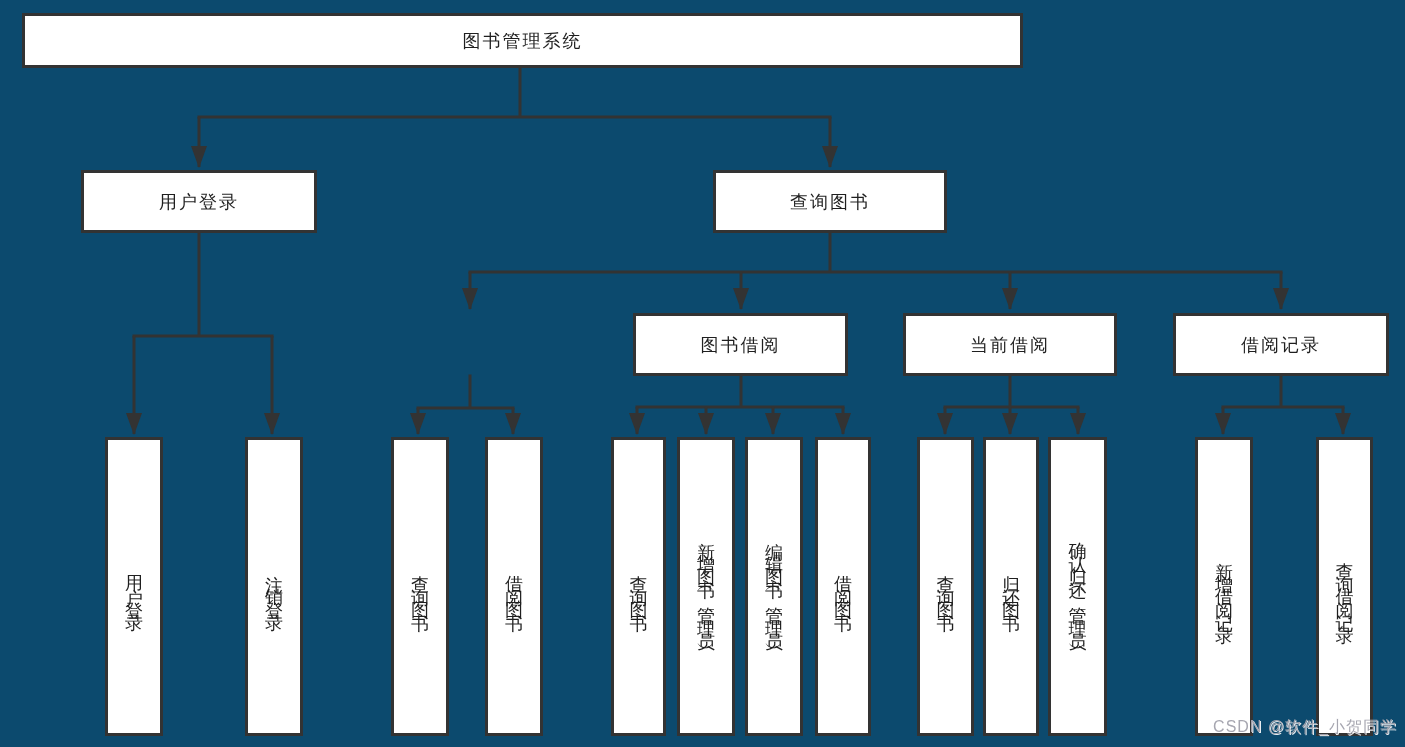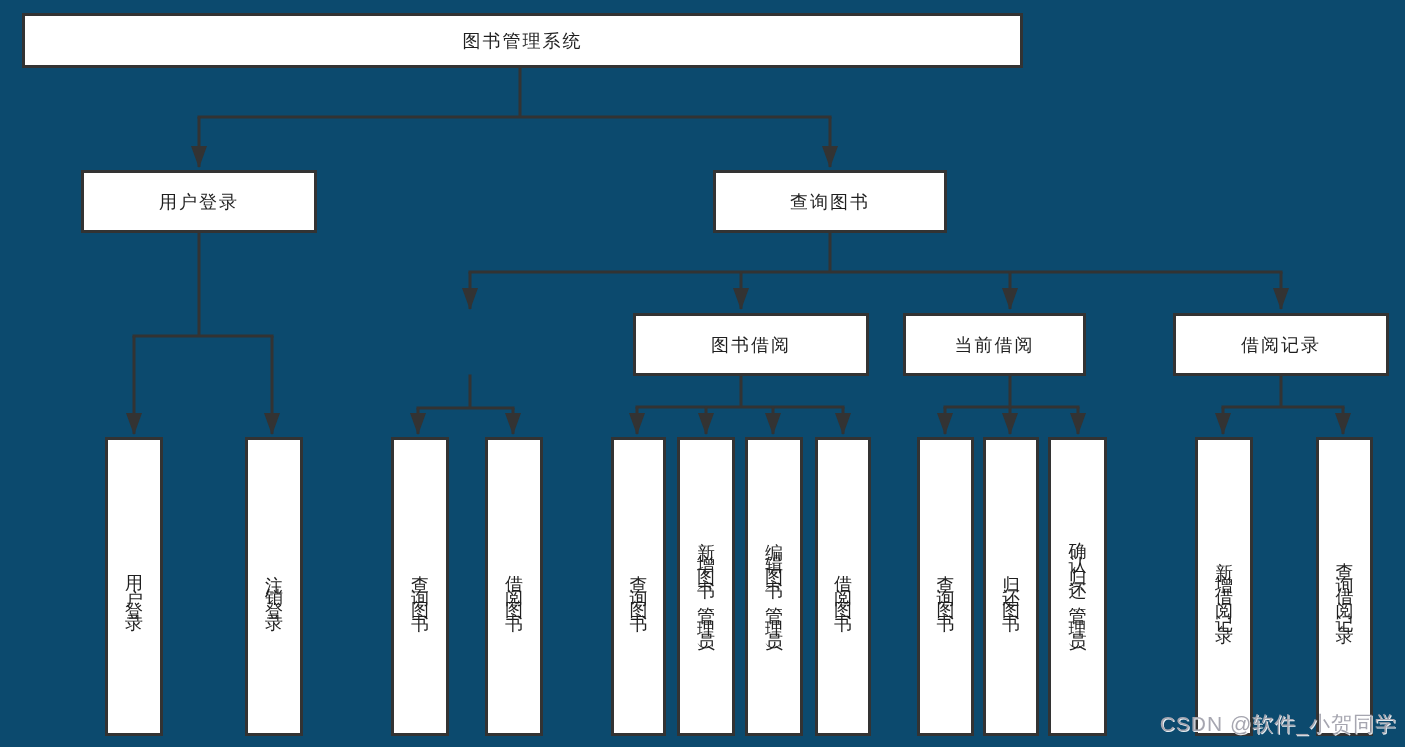--- a/index.html
+++ b/index.html
@@ -52,21 +52,21 @@
     font-size:18px;
     writing-mode:vertical-rl;
     text-orientation:mixed;
     letter-spacing:13px;
     line-height:1;
   }
   .watermark{
     position:absolute;
     right:8px;
     bottom:9px;
-    font-size:21px;
+    font-size:16px;
     letter-spacing:1px;
     color:var(--watermark);
     text-shadow:1px 1px 0 rgba(255,255,255,0.9);
     z-index:3;
     white-space:nowrap;
   }
 </style>
 </head>
 <body>
 
@@ -114,22 +114,22 @@
     <line class="drop" x1="1078" y1="407" x2="1078" y2="434" marker-end="url(#arw)"></line>
     <line class="drop" x1="1223" y1="407" x2="1223" y2="434" marker-end="url(#arw)"></line>
     <line class="drop" x1="1343" y1="407" x2="1343" y2="434" marker-end="url(#arw)"></line>
   </svg>
 
   <div class="box h-box" style="left:22px;top:13px;width:1001px;height:55px">图书管理系统</div>
 
   <div class="box h-box" style="left:81px;top:170px;width:236px;height:63px">用户登录</div>
   <div class="box h-box" style="left:713px;top:170px;width:234px;height:63px">查询图书</div>
 
-  <div class="box h-box" style="left:633px;top:313px;width:236px;height:63px">图书借阅</div>
-  <div class="box h-box" style="left:903px;top:313px;width:183px;height:63px">当前借阅</div>
+  <div class="box h-box" style="left:633px;top:313px;width:215px;height:63px">图书借阅</div>
+  <div class="box h-box" style="left:903px;top:313px;width:214px;height:63px">当前借阅</div>
   <div class="box h-box" style="left:1173px;top:313px;width:216px;height:63px">借阅记录</div>
 
   <div class="box v-box" style="left:105px;top:437px;width:58px;height:299px">用户登录</div>
   <div class="box v-box" style="left:245px;top:437px;width:58px;height:299px">注销登录</div>
 
   <div class="box v-box" style="left:391px;top:437px;width:58px;height:299px">查询图书</div>
   <div class="box v-box" style="left:485px;top:437px;width:58px;height:299px">借阅图书</div>
 
   <div class="box v-box" style="left:611px;top:437px;width:55px;height:299px">查询图书</div>
   <div class="box v-box" style="left:677px;top:437px;width:58px;height:299px">新增图书（管理员）</div>

